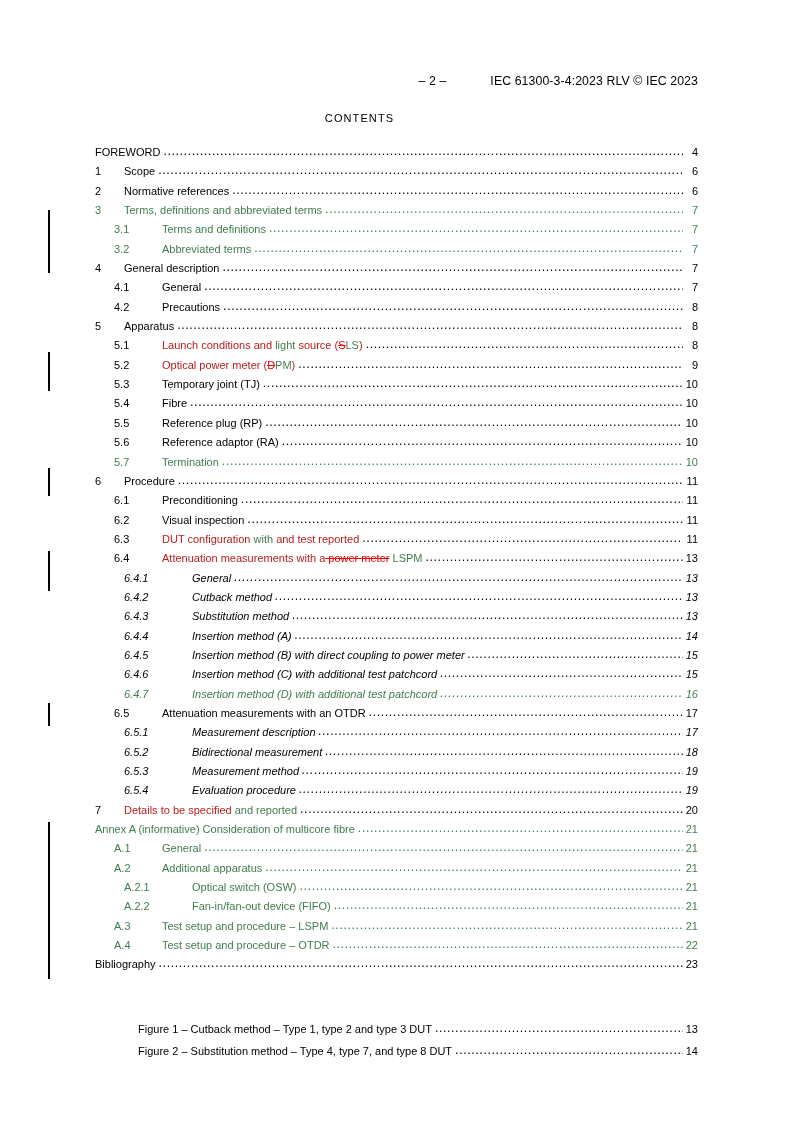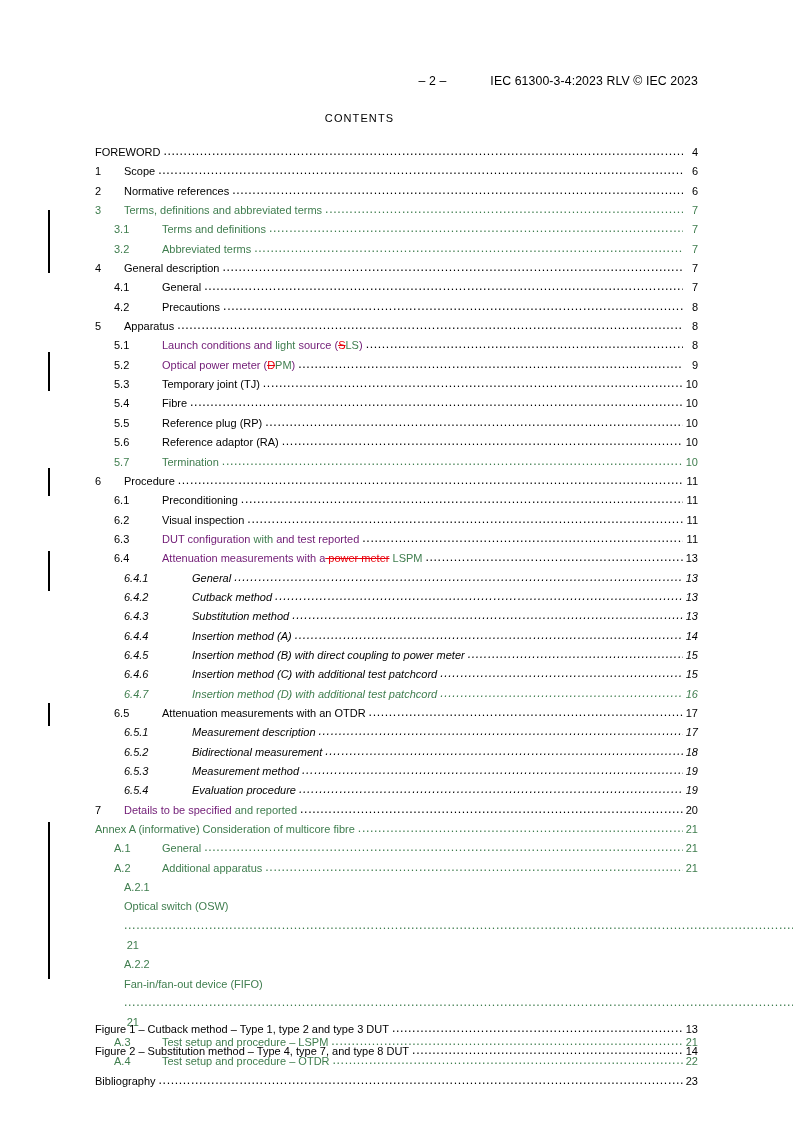--- a/index.html
+++ b/index.html
@@ -55,46 +55,46 @@
 
   
   .lvl0 .num   { width:0px; }
   .lvl1 .num   { width:29px; }
   .lvl2        { padding-left:19px; }
   .lvl2 .num   { width:48px; }
   .lvl3        { padding-left:29px;font-style:italic; }
   .lvl3 .num   { width:68px; }
   .lvlA1       { padding-left:19px; }
   .lvlA1 .num  { width:48px; }
-  .lvlA2       { padding-left:29px;flex-direction:column; }
+  .lvlA2       { padding-left:29px; }
   .lvlA2 .num  { width:68px; }
 
   .plain .num  { width:0; }
 
   
   .sp-after-title { padding-right:3px; }
 
   
   .ins { color:#3f7d4e; }
   .del { color:#e8000b; text-decoration:line-through; }
-  .blk { color:#701a75; }
+  .blk { color:#b91c1c; }
 
   .row.ins-row, .row.ins-row .leader::before { color:#3f7d4e; }
 
   
   .changebar {
     position:absolute; left:48px; width:1.6px;
     background:#000000;
   }
 
   
   .figs {
     position:absolute; left:95px; top:1019px; width:603px;
   }
-  .figs .row { line-height:21.5px; }
+  .figs .row { line-height:21.5px;margin-left:43px; }
 </style>
 </head>
 <body>
 
 <div class="page">
 
   <div class="header">
     <span class="hdr-page">– 2 –</span>
     <span class="hdr-ref">IEC 61300-3-4:2023 RLV © IEC 2023</span>
   </div>

